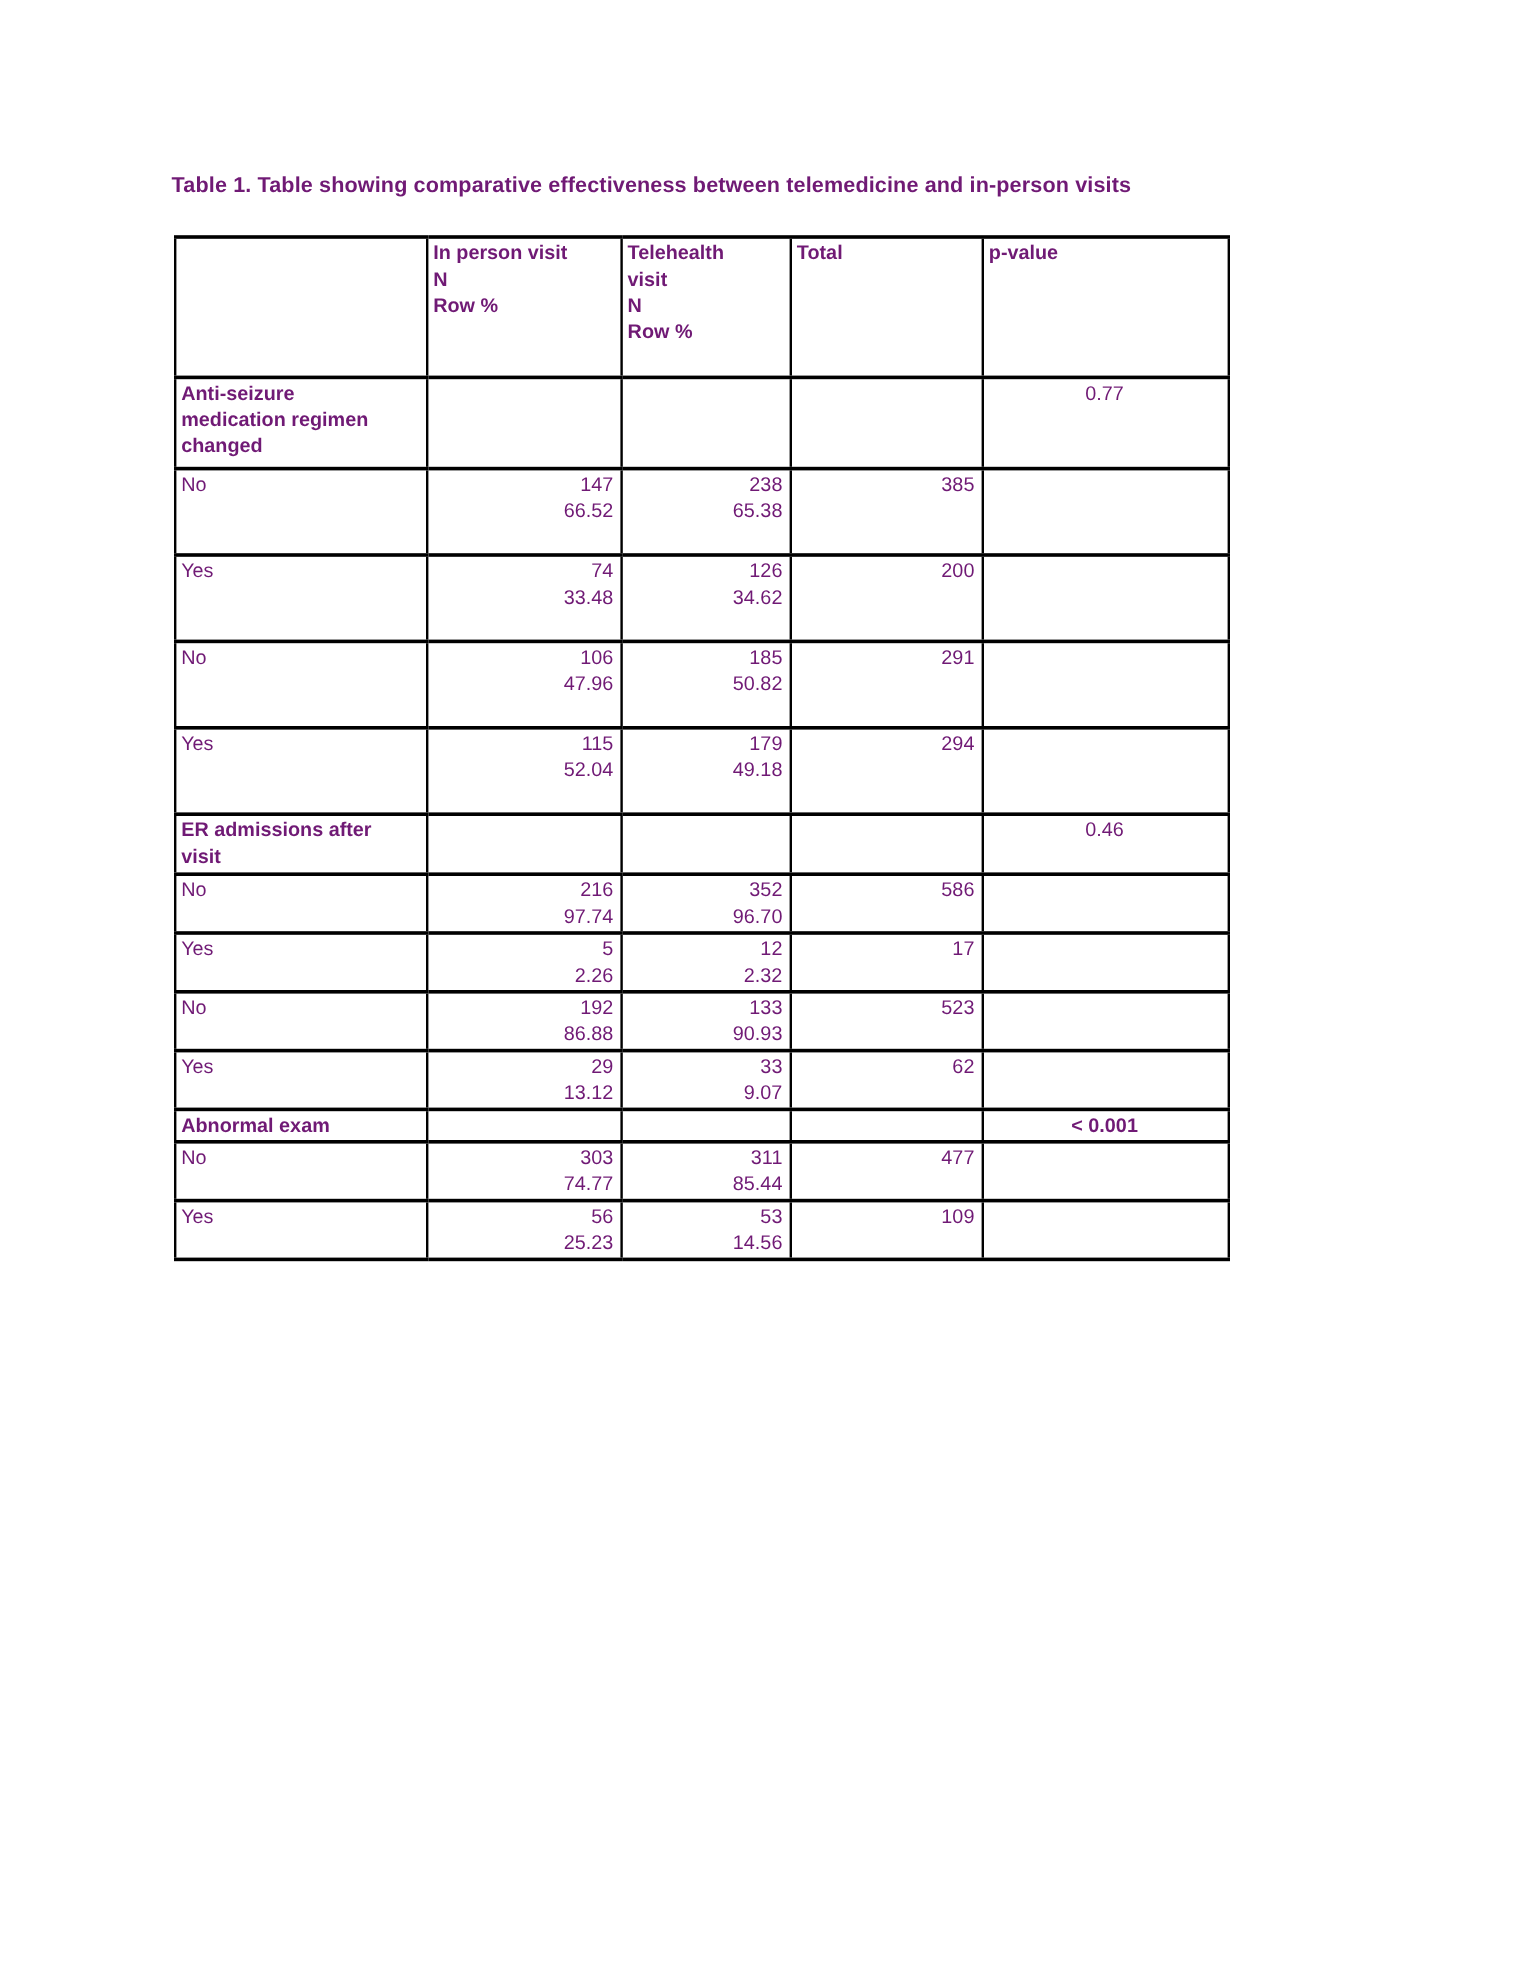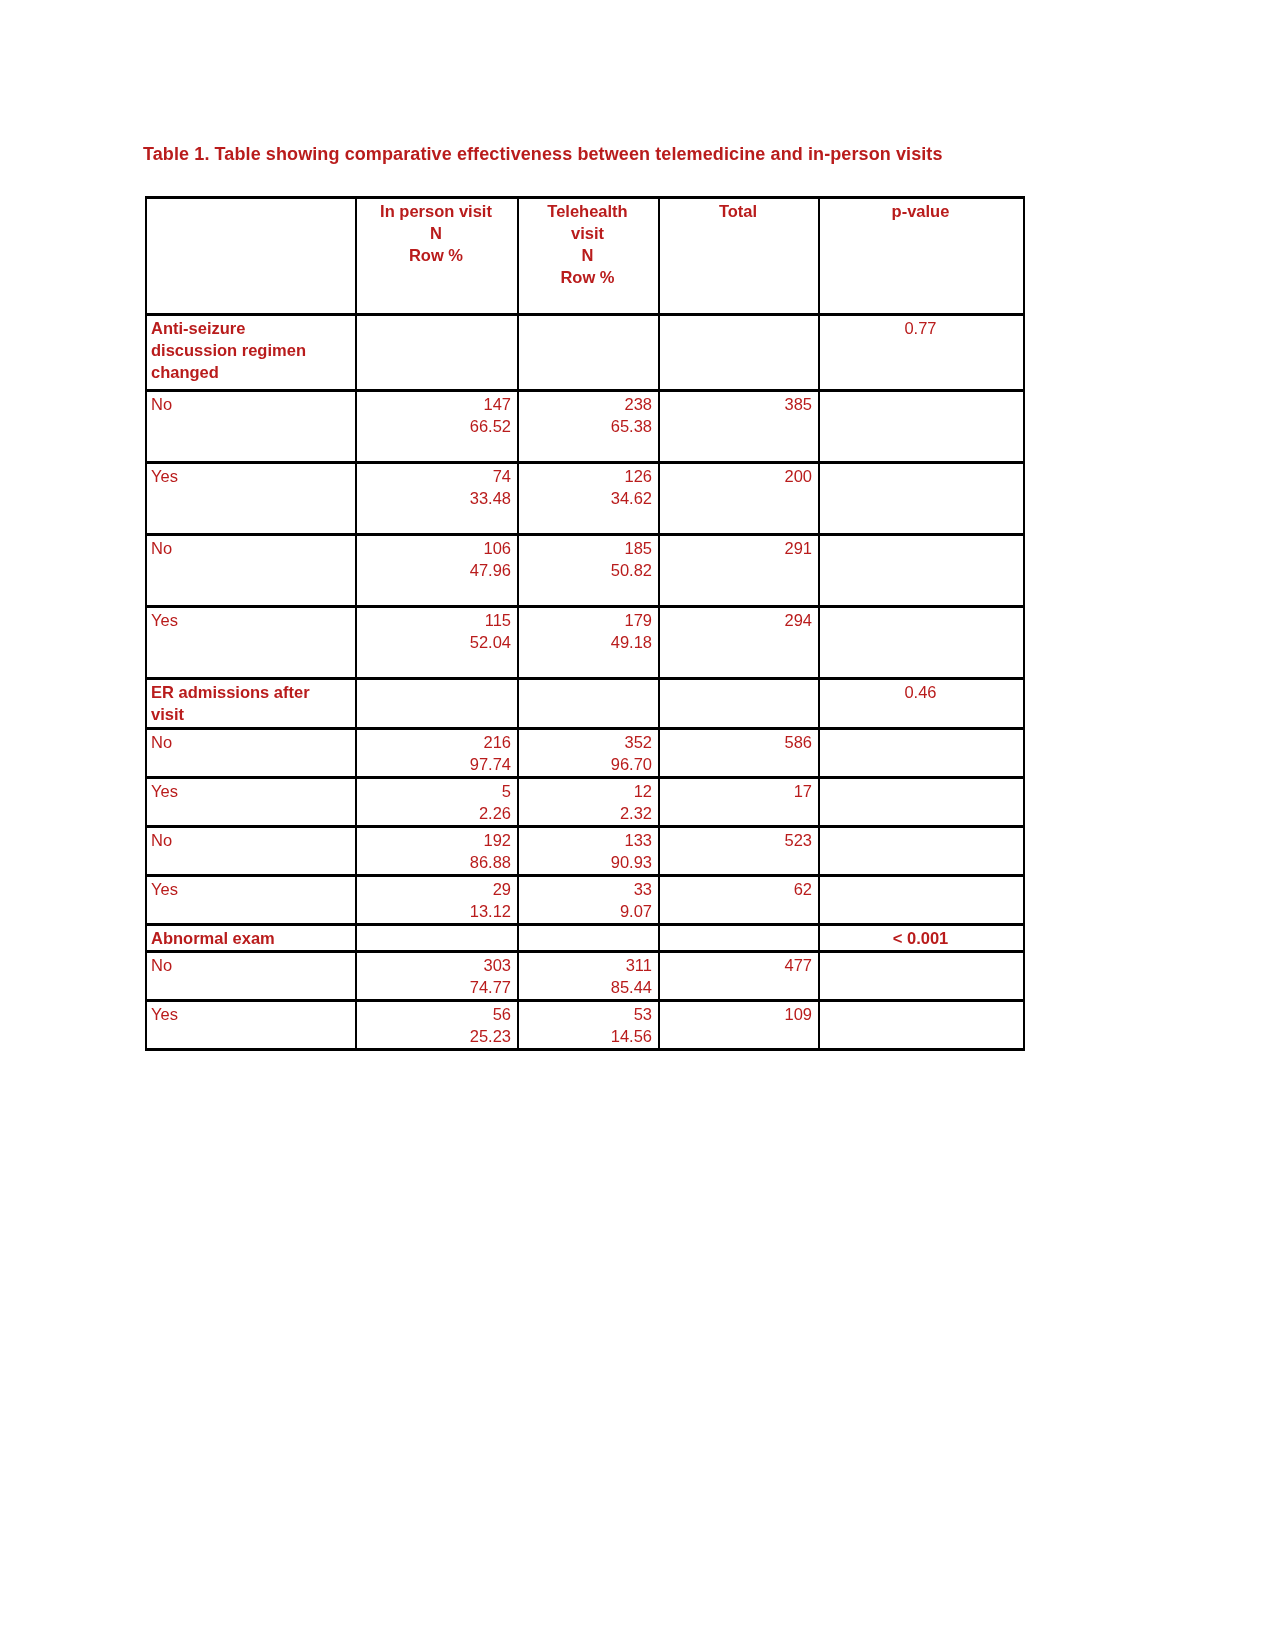--- a/index.html
+++ b/index.html
@@ -3,21 +3,21 @@
 <meta charset="utf-8">
 <style>
   * { box-sizing: border-box; }
   html, body { margin: 0; padding: 0; background: #ffffff; }
   .page {
     position: relative;
     width: 1275px;
     height: 1262px;
     background: #ffffff;
     font-family: "Liberation Sans", "DejaVu Sans", sans-serif;
-    color: #b91c1c;
+    color: #701a75;
     overflow: hidden;
   }
   .doc-title {
     position: absolute;
     left: 143px;
     top: 144px;
     margin: 0;
     font-size: 18px;
     font-weight: 700;
     letter-spacing: 0.1px;
@@ -49,21 +49,21 @@
   col.c-pvalue { width: 205px; }
 
   
   tr.r-header td { height: 117px; }
   tr.r-sec3 td { height: 76px; }
   tr.r-sec2 td { height: 50px; }
   tr.r-sec1 td { height: 26px; }
   tr.r-tall td { height: 72px; }
   tr.r-short td { height: 46px; }
 
-  .hdr { font-weight: 700; text-align: center; padding-top: 5px; }
+  .hdr { font-weight: 700; padding-top: 5px; }
   .sec-label { font-weight: 700; }
   .num { text-align: right; padding-right: 7px; }
   .pv { text-align: center; padding-right: 5px; }
   .pv-bold { font-weight: 700; }
 </style>
 </head>
 <body>
 
 <div class="page">
 
@@ -92,21 +92,21 @@
         <div>N</div>
         <div>Row %</div>
       </td>
       <td class="hdr">Total</td>
       <td class="hdr">p-value</td>
     </tr>
 
     <tr class="r-sec3">
       <td class="sec-label">
         <div>Anti-seizure</div>
-        <div>discussion regimen</div>
+        <div>medication regimen</div>
         <div>changed</div>
       </td>
       <td></td>
       <td></td>
       <td></td>
       <td class="pv">0.77</td>
     </tr>
     <tr class="r-tall">
       <td>No</td>
       <td class="num">

